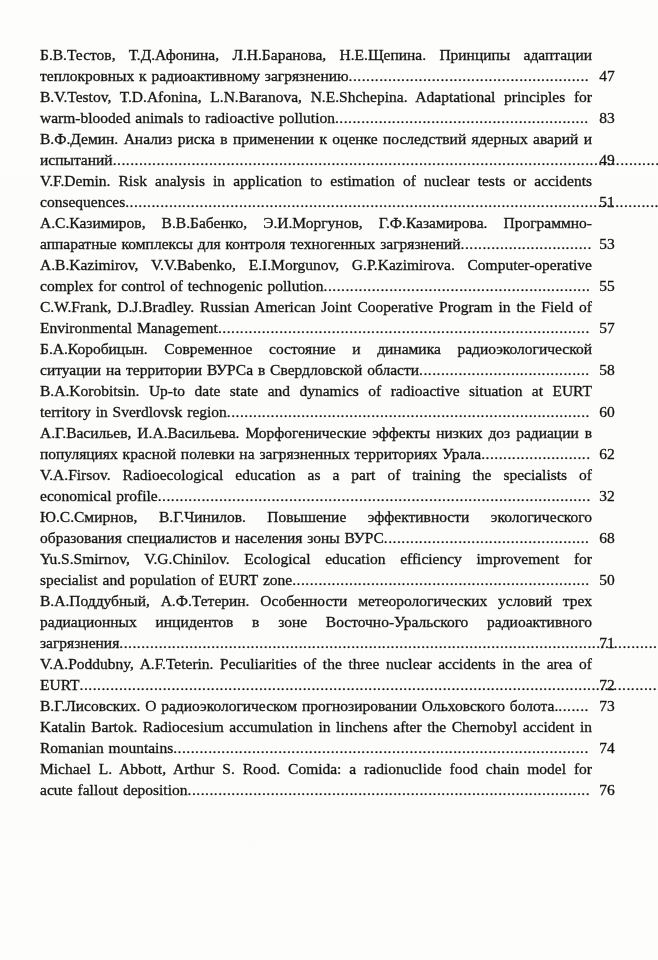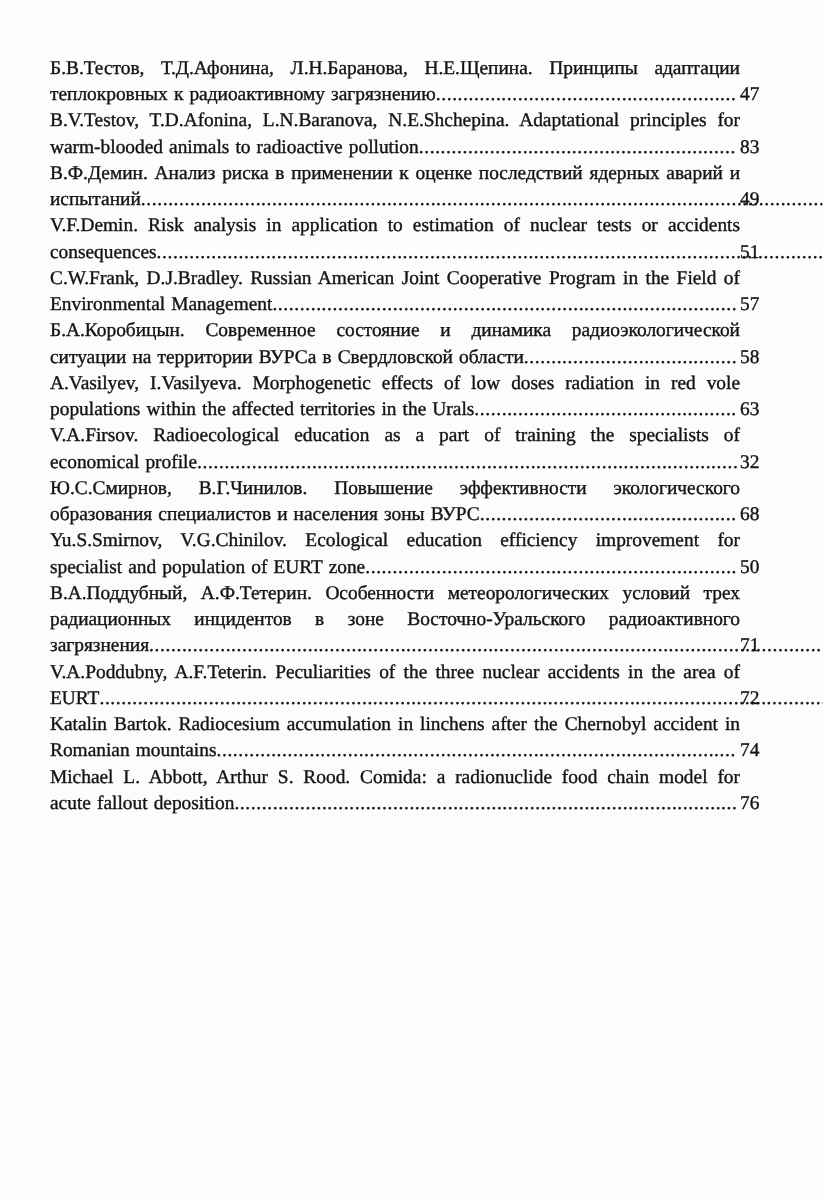--- a/index.html
+++ b/index.html
@@ -39,57 +39,61 @@
   }
   .entry .dotfill {
     word-break: break-all;
     letter-spacing: 0.5px;
   }
   .entry .pg {
     position: absolute;
     right: 0;
     bottom: 0;
     width: 30px;
-    text-align: left;
+    text-align: center;
     line-height: 21px;
   }
 </style>
 </head>
 <body>
 
 <div class="page">
   <div class="toc" id="toc">
   <div class="entry"><span class="txt">Б.В.Тестов, Т.Д.Афонина, Л.Н.Баранова, Н.Е.Щепина. Принципы адаптации теплокровных к радиоактивному загрязнению</span><span class="dotfill">.......................................................</span><span class="pg">47</span></div>
 
   <div class="entry"><span class="txt">B.V.Testov, T.D.Afonina, L.N.Baranova, N.E.Shchepina. Adaptational principles for warm-blooded animals to radioactive pollution</span><span class="dotfill">..........................................................</span><span class="pg">83</span></div>
 
   <div class="entry"><span class="txt">В.Ф.Демин. Анализ риска в применении к оценке последствий ядерных аварий и испытаний</span><span class="dotfill">............................................................................................................................................................................................................................................................................................................</span><span class="pg">49</span></div>
 
   <div class="entry"><span class="txt">V.F.Demin. Risk analysis in application to estimation of nuclear tests or accidents consequences</span><span class="dotfill">............................................................................................................................................................................................................................................................................................................</span><span class="pg">51</span></div>
 
+  <div class="entry"><span class="txt">А.С.Казимиров, В.В.Бабенко, Э.И.Моргунов, Г.Ф.Казамирова. Программно-аппаратные комплексы для контроля техногенных загрязнений</span><span class="dotfill">..............................</span><span class="pg">53</span></div>
 
+  <div class="entry"><span class="txt">A.B.Kazimirov, V.V.Babenko, E.I.Morgunov, G.P.Kazimirova. Computer-operative complex for control of technogenic pollution</span><span class="dotfill">.............................................................</span><span class="pg">55</span></div>
 
   <div class="entry"><span class="txt">C.W.Frank, D.J.Bradley. Russian American Joint Cooperative Program in the Field of Environmental Management</span><span class="dotfill">.....................................................................................</span><span class="pg">57</span></div>
 
   <div class="entry"><span class="txt">Б.А.Коробицын. Современное состояние и динамика радиоэкологической ситуации на территории ВУРСа в Свердловской области</span><span class="dotfill">.......................................</span><span class="pg">58</span></div>
 
+  <div class="entry"><span class="txt">B.A.Korobitsin. Up-to date state and dynamics of radioactive situation at EURT territory in Sverdlovsk region</span><span class="dotfill">...................................................................................</span><span class="pg">60</span></div>
 
+  <div class="entry"><span class="txt">А.Г.Васильев, И.А.Васильева. Морфогенические эффекты низких доз радиации в популяциях красной полевки на загрязненных территориях Урала</span><span class="dotfill">.........................</span><span class="pg">62</span></div>
 
-  <div class="entry"><span class="txt">A.Vasilyev, I.Vasilyeva. Morphogenetic effects of low doses radiation in red vole populations within the affected territories in the Urals</span><span class="dotfill">................................................</span><span class="pg">63</span></div>
 
 
   <div class="entry"><span class="txt">V.A.Firsov. Radioecological education as a part of training the specialists of economical profile</span><span class="dotfill">...................................................................................................</span><span class="pg">32</span></div>
 
   <div class="entry"><span class="txt">Ю.С.Смирнов, В.Г.Чинилов. Повышение эффективности экологического образования специалистов и населения зоны ВУРС</span><span class="dotfill">...............................................</span><span class="pg">68</span></div>
 
   <div class="entry"><span class="txt">Yu.S.Smirnov, V.G.Chinilov. Ecological education efficiency improvement for specialist and population of EURT zone</span><span class="dotfill">....................................................................</span><span class="pg">50</span></div>
 
   <div class="entry"><span class="txt">В.А.Поддубный, А.Ф.Тетерин. Особенности метеорологических условий трех радиационных инцидентов в зоне Восточно-Уральского радиоактивного загрязнения</span><span class="dotfill">............................................................................................................................................................................................................................................................................................................</span><span class="pg">71</span></div>
 
   <div class="entry"><span class="txt">V.A.Poddubny, A.F.Teterin. Peculiarities of the three nuclear accidents in the area of EURT</span><span class="dotfill">............................................................................................................................................................................................................................................................................................................</span><span class="pg">72</span></div>
 
+  <div class="entry"><span class="txt">В.Г.Лисовских. О радиоэкологическом прогнозировании Ольховского болота.</span><span class="dotfill">.......</span><span class="pg">73</span></div>
 
   <div class="entry"><span class="txt">Katalin Bartok. Radiocesium accumulation in linchens after the Chernobyl accident in Romanian mountains</span><span class="dotfill">...............................................................................................</span><span class="pg">74</span></div>
 
   <div class="entry"><span class="txt">Michael L. Abbott, Arthur S. Rood. Comida: a radionuclide food chain model for acute fallout deposition</span><span class="dotfill">............................................................................................</span><span class="pg">76</span></div>
 
 </div>
 </div>
 
 </body></html>

